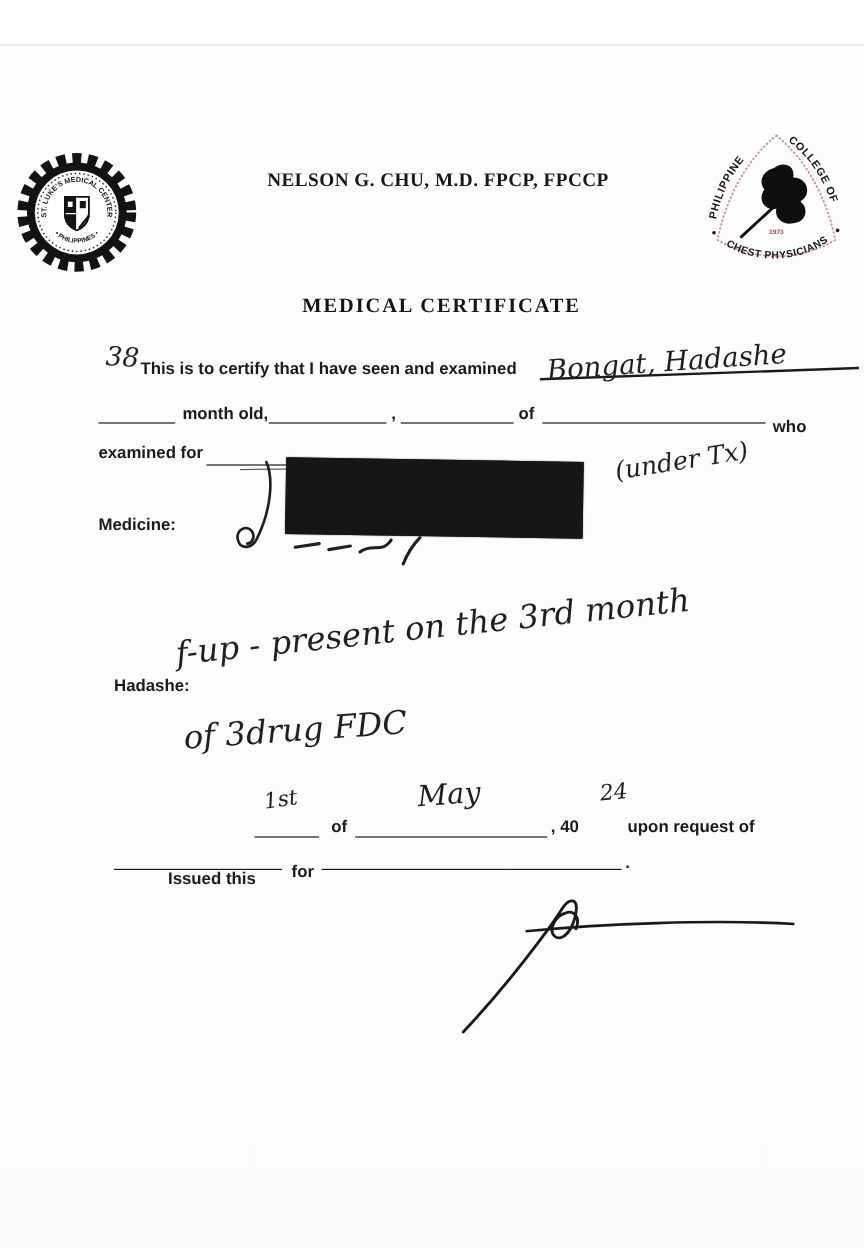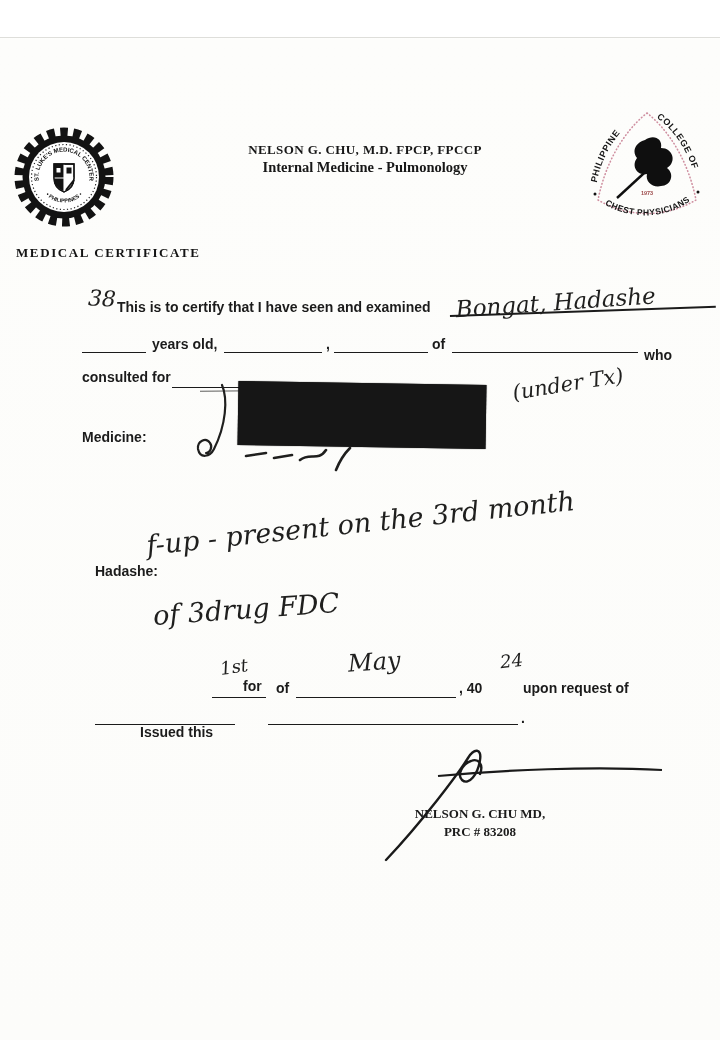--- a/index.html
+++ b/index.html
@@ -7,24 +7,24 @@
         background:linear-gradient(#ffffff 0px,#ffffff 37px,#fdfdfb 39px,#fcfcfa 100%);
         font-family:"Liberation Serif","DejaVu Serif",serif;}
   .scan-edge{position:absolute;left:0;top:37px;width:720px;height:1px;background:#dededa;}
   .printed{position:absolute;font-family:Liberation Sans, sans-serif;
            font-weight:700;color:#1b1b1b;font-size:14px;white-space:nowrap;}
   .hand{position:absolute;font-family:"DejaVu Serif",serif;font-style:italic;
         color:#1f1f1e;white-space:nowrap;}
   .blank{position:absolute;border-bottom:1.6px solid #1b1b1b;}
   .scan-line{position:absolute;background:#2a2a28;height:1px;opacity:.75;}
   .hdr-center{position:absolute;left:130px;top:142px;width:470px;text-align:center;}
-  .hdr-name{font-size:13px;font-weight:700;color:#171717;letter-spacing:.4px;}
+  .hdr-name{font-size:16px;font-weight:700;color:#171717;letter-spacing:.4px;}
   .hdr-spec{font-size:14.5px;font-weight:700;color:#171717;margin-top:1px;}
-  .title{position:absolute;left:16px;top:245px;width:704px;text-align:left;
-         font-size:13px;font-weight:700;letter-spacing:1.6px;color:#141414;}
+  .title{position:absolute;left:16px;top:245px;width:704px;text-align:center;
+         font-size:17px;font-weight:700;letter-spacing:1.6px;color:#141414;}
   .redaction{position:absolute;left:238px;top:383px;width:248px;height:64px;
              background:#161616;transform:rotate(0.9deg);box-shadow:0 0 1px #000;}
   .sig-block{position:absolute;left:380px;top:806px;width:200px;text-align:center;}
   .sig-name{font-size:13px;font-weight:700;color:#1b1b1b;}
   .sig-prc{font-size:13px;font-weight:700;color:#1b1b1b;margin-top:2px;}
   svg{position:absolute;overflow:visible;}
   svg text{font-family:"Liberation Sans","DejaVu Sans",sans-serif;}
 </style>
 </head>
 <body>
@@ -52,21 +52,20 @@
       <rect x="54.5" y="47.5" width="5" height="6" fill="#131313"></rect>
       <path d="M42,58 Q42,67 52,71.5 L52,58 Z" fill="#131313"></path>
       <path d="M54,70 L62,60" stroke="#131313" stroke-width="2"></path>
       <path d="M52,44 V72 M42,58 H62" stroke="#fdfdfd" stroke-width="1.1" fill="none"></path>
       <path d="M42,44 H62 V58 Q62,68 52,72 Q42,68 42,58 Z" fill="none" stroke="#131313" stroke-width="1.3"></path>
     </g>
   </svg>
 
   <div class="hdr-center">
     <div class="hdr-name">NELSON G. CHU, M.D. FPCP, FPCCP</div>
-    <div class="hdr-spec">Internal Medicine - Pulmonology</div>
   </div>
 
   <svg style="left:583px;top:106px" width="128" height="128" viewBox="0 0 128 128">
     <path d="M64,7 C88,26 106,58 113,94 C82,112 46,112 15,94 C22,58 40,26 64,7 Z" fill="none" stroke="#cf8fa0" stroke-width="1.6" stroke-dasharray="0.6 2.8" stroke-linecap="round"></path>
     <path id="pc-left" d="M13,82 C17,52 33,26 56,10" fill="none"></path>
     <path id="pc-right" d="M70,9 C94,25 108,50 114,80" fill="none"></path>
     <path id="pc-bot" d="M18,96 C45,115 85,114 111,92" fill="none"></path>
     <text font-size="9" font-weight="bold" fill="#151515" letter-spacing="0.6">
       <textPath href="#pc-left" startOffset="6%">PHILIPPINE</textPath>
     </text>
@@ -87,29 +86,29 @@
 
   <div class="title">MEDICAL CERTIFICATE</div>
 
   <div class="hand" style="left:88px;top:286px;font-size:22px;transform:rotate(3deg);">38</div>
   <div class="printed" style="left:117px;top:299px;">This is to certify that I have seen and examined</div>
   <div class="blank" style="left:450px;top:281px;width:266px;height:34px;border-bottom-width:2px;transform:rotate(-2deg);transform-origin:left bottom;">
     <div class="hand" style="left:6px;bottom:-4px;font-size:23px;transform:rotate(-2deg);">Bongat, Hadashe</div>
   </div>
 
   <div class="blank" style="left:82px;top:333px;width:64px;height:19px;"></div>
-  <div class="printed" style="left:152px;top:336px;">years old,</div>
+  <div class="printed" style="left:152px;top:336px;">month old,</div>
   <div class="blank" style="left:224px;top:333px;width:98px;height:19px;"></div>
   <div class="printed" style="left:326px;top:336px;">,</div>
   <div class="blank" style="left:334px;top:333px;width:94px;height:19px;"></div>
   <div class="printed" style="left:432px;top:336px;">of</div>
   <div class="blank" style="left:452px;top:333px;width:186px;height:19px;"></div>
   <div class="printed" style="left:644px;top:336px;margin-top:11px;">who</div>
 
-  <div class="printed" style="left:82px;top:369px;">consulted for</div>
+  <div class="printed" style="left:82px;top:369px;">examined for</div>
   <div class="blank" style="left:172px;top:369px;width:180px;height:18px;"></div>
   <div class="scan-line" style="left:200px;top:390px;width:162px;transform:rotate(-0.6deg);"></div>
 
   <div class="printed" style="left:82px;top:429px;">Medicine:</div>
   <svg style="left:188px;top:381px" width="52" height="86" viewBox="0 0 52 86">
     <path d="M34,4 C40,18 38,44 26,68 C22,76 12,78 10,68 C9,60 18,56 22,62 C25,66 22,72 18,72" fill="none" stroke="#1f1f1e" stroke-width="2.2" stroke-linecap="round"></path>
   </svg>
   <div class="redaction"></div>
   <div class="hand" style="left:512px;top:372px;font-size:21px;transform:rotate(-9deg);">(under Tx)</div>
   <svg style="left:240px;top:446px" width="190" height="26" viewBox="0 0 190 26">
@@ -124,25 +123,21 @@
   <div class="blank" style="left:212px;top:680px;width:54px;height:17px;"></div>
   <div class="hand" style="left:220px;top:656px;font-size:18px;transform:rotate(-8deg);">1st</div>
   <div class="printed" style="left:276px;top:680px;">of</div>
   <div class="blank" style="left:296px;top:680px;width:160px;height:17px;"></div>
   <div class="hand" style="left:348px;top:648px;font-size:24px;transform:rotate(-4deg);">May</div>
   <div class="printed" style="left:459px;top:680px;">, 40</div>
   <div class="hand" style="left:500px;top:650px;font-size:18px;transform:rotate(-6deg);">24</div>
   <div class="printed" style="left:523px;top:680px;">upon request of</div>
 
   <div class="blank" style="left:95px;top:707px;width:140px;height:17px;"></div>
-  <div class="printed" style="left:243px;top:678px;">for</div>
+  <div class="printed" style="left:243px;top:718px;">for</div>
   <div class="blank" style="left:268px;top:707px;width:250px;height:17px;"></div>
   <div class="printed" style="left:521px;top:710px;">.</div>
 
   <svg style="left:372px;top:744px" width="300" height="120" viewBox="0 0 300 120">
     <path d="M66,32 C130,26 220,22 290,26" fill="none" stroke="#1a1a1a" stroke-width="2.2"></path>
     <path d="M14,116 C50,78 86,30 96,14 C102,4 110,4 108,16 C106,30 97,42 90,36 C85,31 90,20 99,17 C106,14 112,20 108,30" fill="none" stroke="#1a1a1a" stroke-width="2.4" stroke-linecap="round"></path>
   </svg>
-  <div class="sig-block">
-    <div class="sig-name">NELSON G. CHU MD,</div>
-    <div class="sig-prc">PRC # 83208</div>
-  </div>
 </div>
 
 </body></html>

